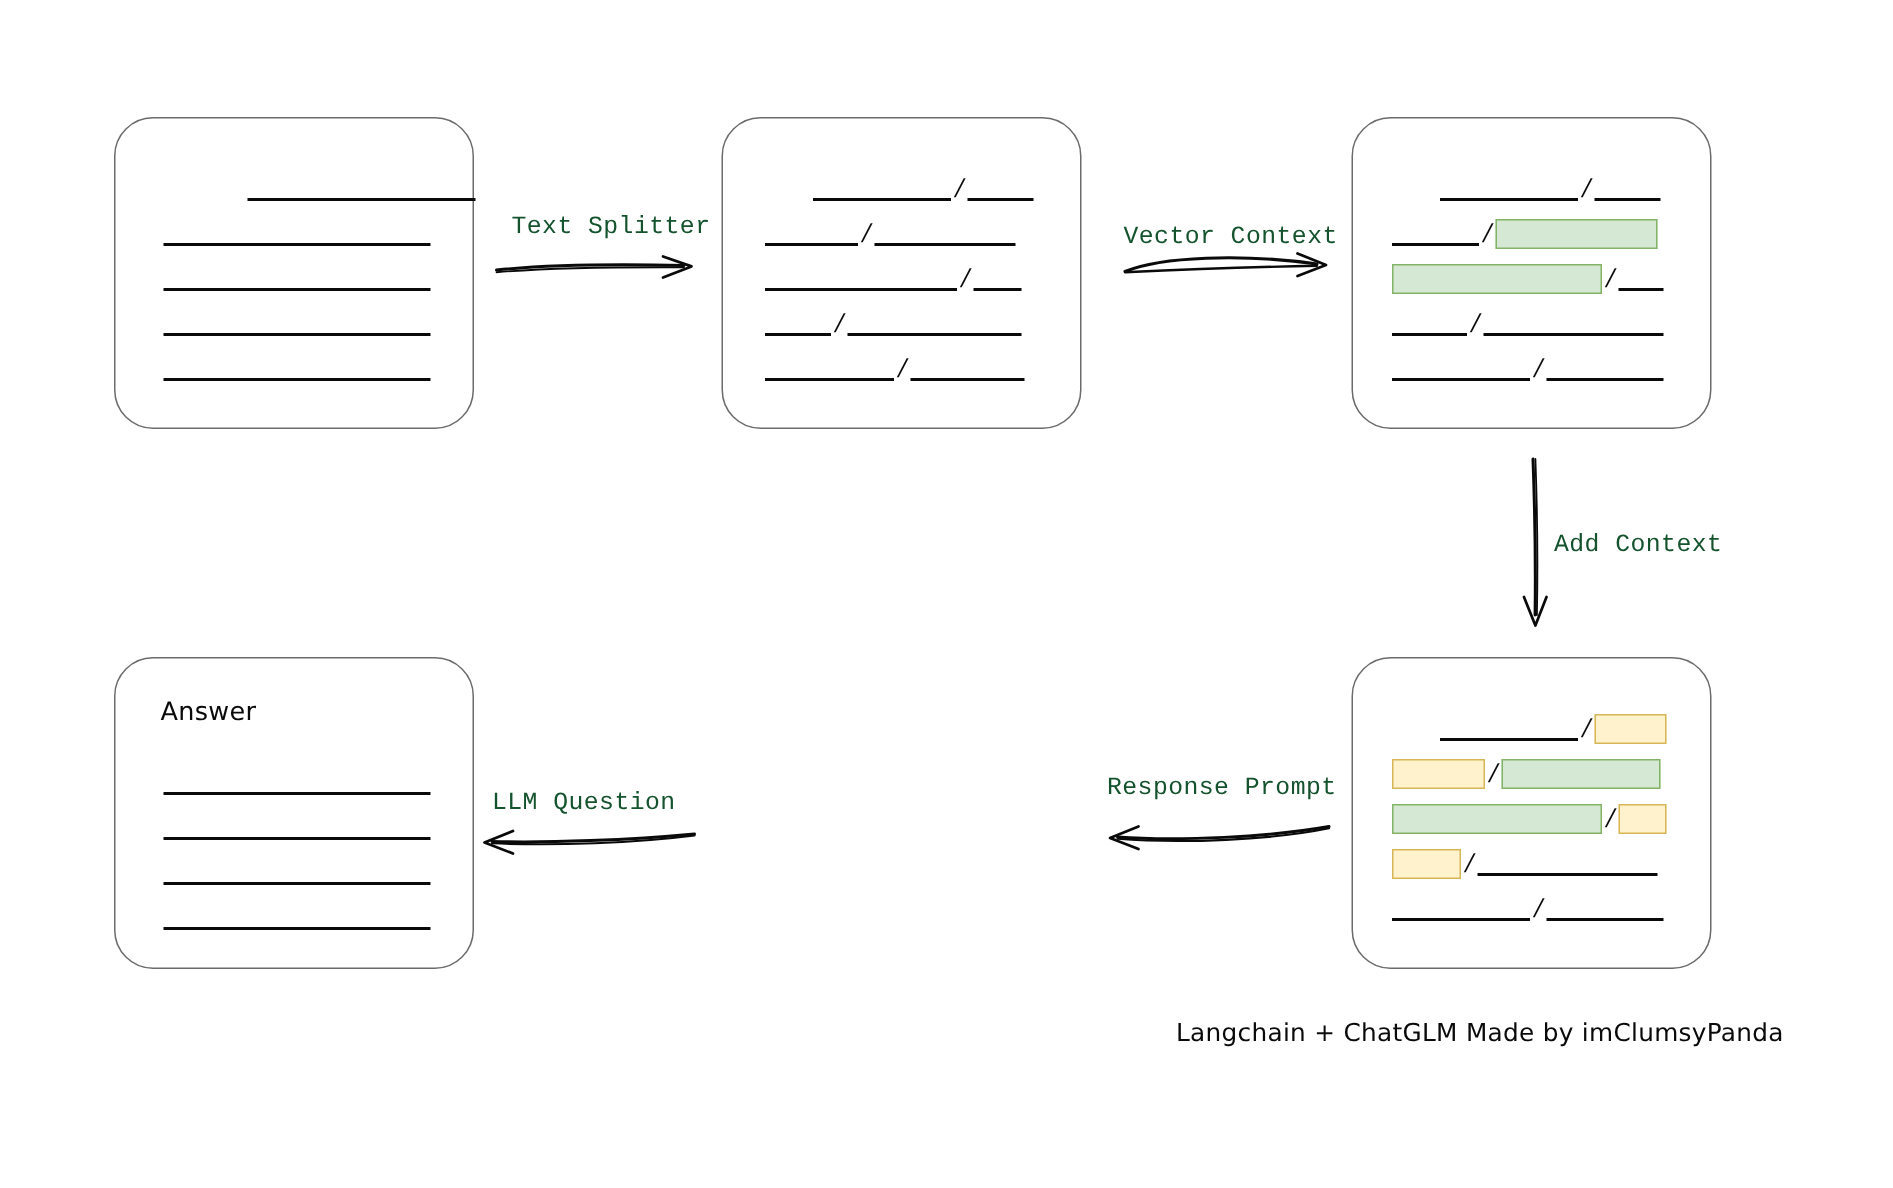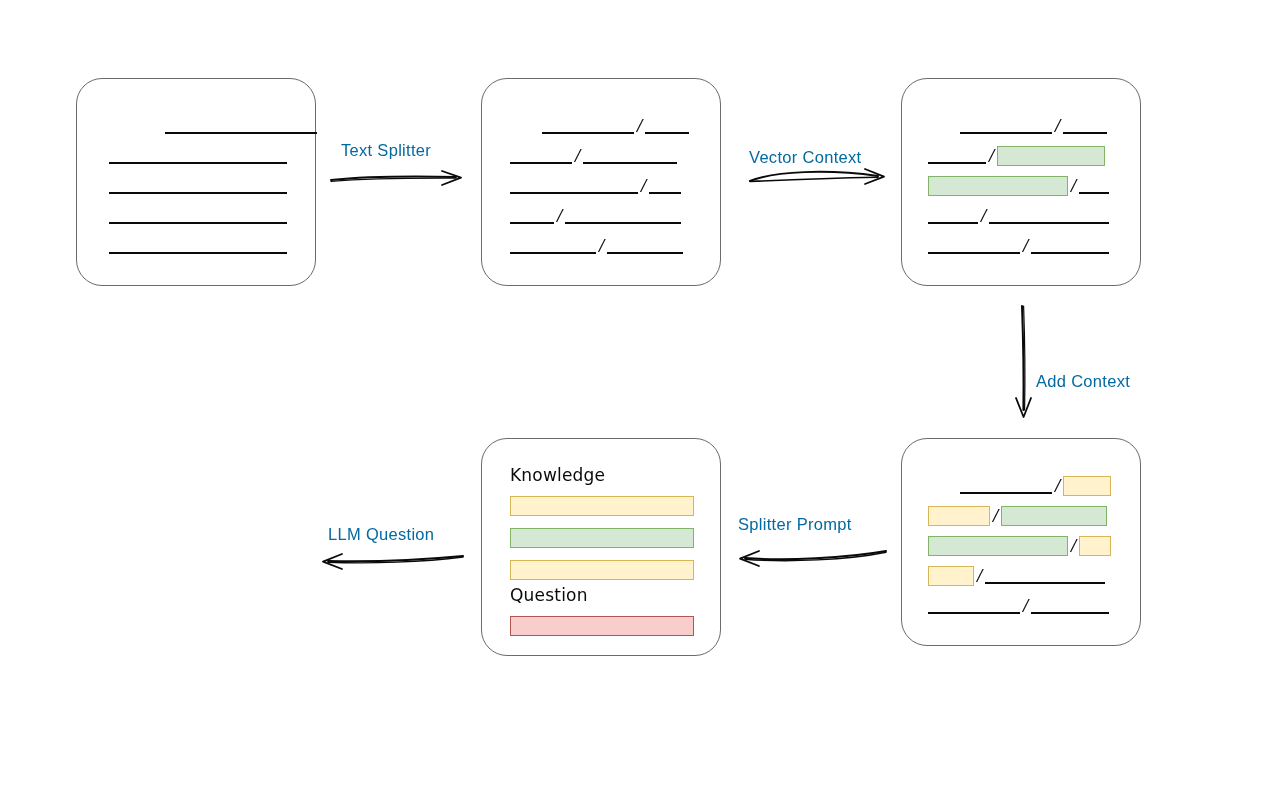--- a/index.html
+++ b/index.html
@@ -97,23 +97,23 @@
     font-family: "DejaVu Sans", sans-serif;
     font-size: 17px;
     color: #0a0a0a;
     white-space: nowrap;
     letter-spacing: 0.2px;
   }
 
   
   .arrow-label {
     position: absolute;
-    font-family: Liberation Sans, sans-serif;
+    font-family: Liberation Mono, monospace;
     font-size: 16.5px;
-    color: #0369a1;
+    color: #14532d;
     white-space: nowrap;
     letter-spacing: 0.3px;
   }
 
   .caption {
     position: absolute;
     font-family: "DejaVu Sans", sans-serif;
     font-size: 16.5px;
     color: #0a0a0a;
     white-space: nowrap;
@@ -217,50 +217,54 @@
           <span class="seg-line" style="width: 120px;"></span>
         </div>
         <div class="row" style="left: 26px; top: 156px;">
           <span class="seg-line" style="width: 92px;"></span>
           <span class="slash">/</span>
           <span class="seg-line" style="width: 78px;"></span>
         </div>
       </div>
   </div>
 
-  <div class="arrow-label" style="left:1036px; top:372px;">Add Context</div>
+  <div class="arrow-label" style="left:1036px; top:353px;">Add Context</div>
   <svg class="arrow-svg" style="left:1011px; top:304px;" width="26" height="116" viewBox="0 0 26 116">
     <path d="M11,2 C12.4,40 12.8,76 12.4,106" stroke="#0a0a0a" stroke-width="2" fill="none" stroke-linecap="round"></path>
     <path d="M12.6,2 C14,40 14.2,76 13.6,106" stroke="#0a0a0a" stroke-width="1.2" fill="none" stroke-linecap="round"></path>
     <path d="M5,94 L12.6,113 L20,94" stroke="#0a0a0a" stroke-width="1.8" fill="none" stroke-linejoin="round" stroke-linecap="round"></path>
   </svg>
 
+  <div class="doc-box" style="left:76px; top:438px; width:240px; height:208px;">
+    <div class="box-heading" style="left:30px; top:26px;">Answer</div>
+    <div class="doc-inner">
+        <div class="row" style="left: 32px; top: 72px;">
+          <span class="seg-line" style="width: 178px;"></span>
+        </div>
+        <div class="row" style="left: 32px; top: 102px;">
+          <span class="seg-line" style="width: 178px;"></span>
+        </div>
+        <div class="row" style="left: 32px; top: 132px;">
+          <span class="seg-line" style="width: 178px;"></span>
+        </div>
+        <div class="row" style="left: 32px; top: 162px;">
+          <span class="seg-line" style="width: 178px;"></span>
+        </div>
+      </div>
+  </div>
 
   <div class="arrow-label" style="left:328px; top:525px;">LLM Question</div>
   <svg class="arrow-svg" style="left:320px; top:548px;" width="145" height="24" viewBox="0 0 145 24">
     <path d="M143,8 C100,12 46,14 8,13" stroke="#0a0a0a" stroke-width="2" fill="none" stroke-linecap="round"></path>
     <path d="M143,9 C104,14 50,16 8,14.2" stroke="#0a0a0a" stroke-width="1.4" fill="none" stroke-linecap="round"></path>
     <path d="M22,6 L3,13.6 L22,21" stroke="#0a0a0a" stroke-width="1.8" fill="none" stroke-linejoin="round" stroke-linecap="round"></path>
   </svg>
 
-  <div class="doc-box" style="left:481px; top:438px; width:240px; height:218px;">
-    <div class="box-heading" style="left:28px; top:26px;">Knowledge</div>
-    <div>
-        <div class="bar chip-yellow" style="left: 28px; top: 57px; width: 184px;"></div>
-        <div class="bar chip-green" style="left: 28px; top: 89px; width: 184px;"></div>
-        <div class="bar chip-yellow" style="left: 28px; top: 121px; width: 184px;"></div>
-      </div>
-
-    <div class="box-heading" style="left:28px; top:146px;">Question</div>
-    <div>
-        <div class="bar chip-red" style="left: 28px; top: 177px; width: 184px;"></div>
-      </div>
-  </div>
-
-  <div class="arrow-label" style="left:738px; top:515px;">Splitter Prompt</div>
+
+  <div class="arrow-label" style="left:738px; top:515px;">Response Prompt</div>
   <svg class="arrow-svg" style="left:736px; top:545px;" width="152" height="24" viewBox="0 0 152 24">
     <path d="M150,6 C110,13 50,16 9,13" stroke="#0a0a0a" stroke-width="2" fill="none" stroke-linecap="round"></path>
     <path d="M150,7.2 C112,15 52,17.6 9,14.2" stroke="#0a0a0a" stroke-width="1.4" fill="none" stroke-linecap="round"></path>
     <path d="M23,6 L4,13.6 L23,21" stroke="#0a0a0a" stroke-width="1.8" fill="none" stroke-linejoin="round" stroke-linecap="round"></path>
   </svg>
 
   <div class="doc-box" style="left:901px; top:438px; width:240px; height:208px;">
     <div class="doc-inner">
         <div class="row" style="left: 58px; top: 36px;">
           <span class="seg-line" style="width: 92px;"></span>
@@ -283,14 +287,15 @@
           <span class="seg-line" style="width: 120px;"></span>
         </div>
         <div class="row" style="left: 26px; top: 156px;">
           <span class="seg-line" style="width: 92px;"></span>
           <span class="slash">/</span>
           <span class="seg-line" style="width: 78px;"></span>
         </div>
       </div>
   </div>
 
+  <div class="caption" style="left:784px; top:679px;">Langchain + ChatGLM Made by imClumsyPanda</div>
 
 </div>
 
 </body></html>

